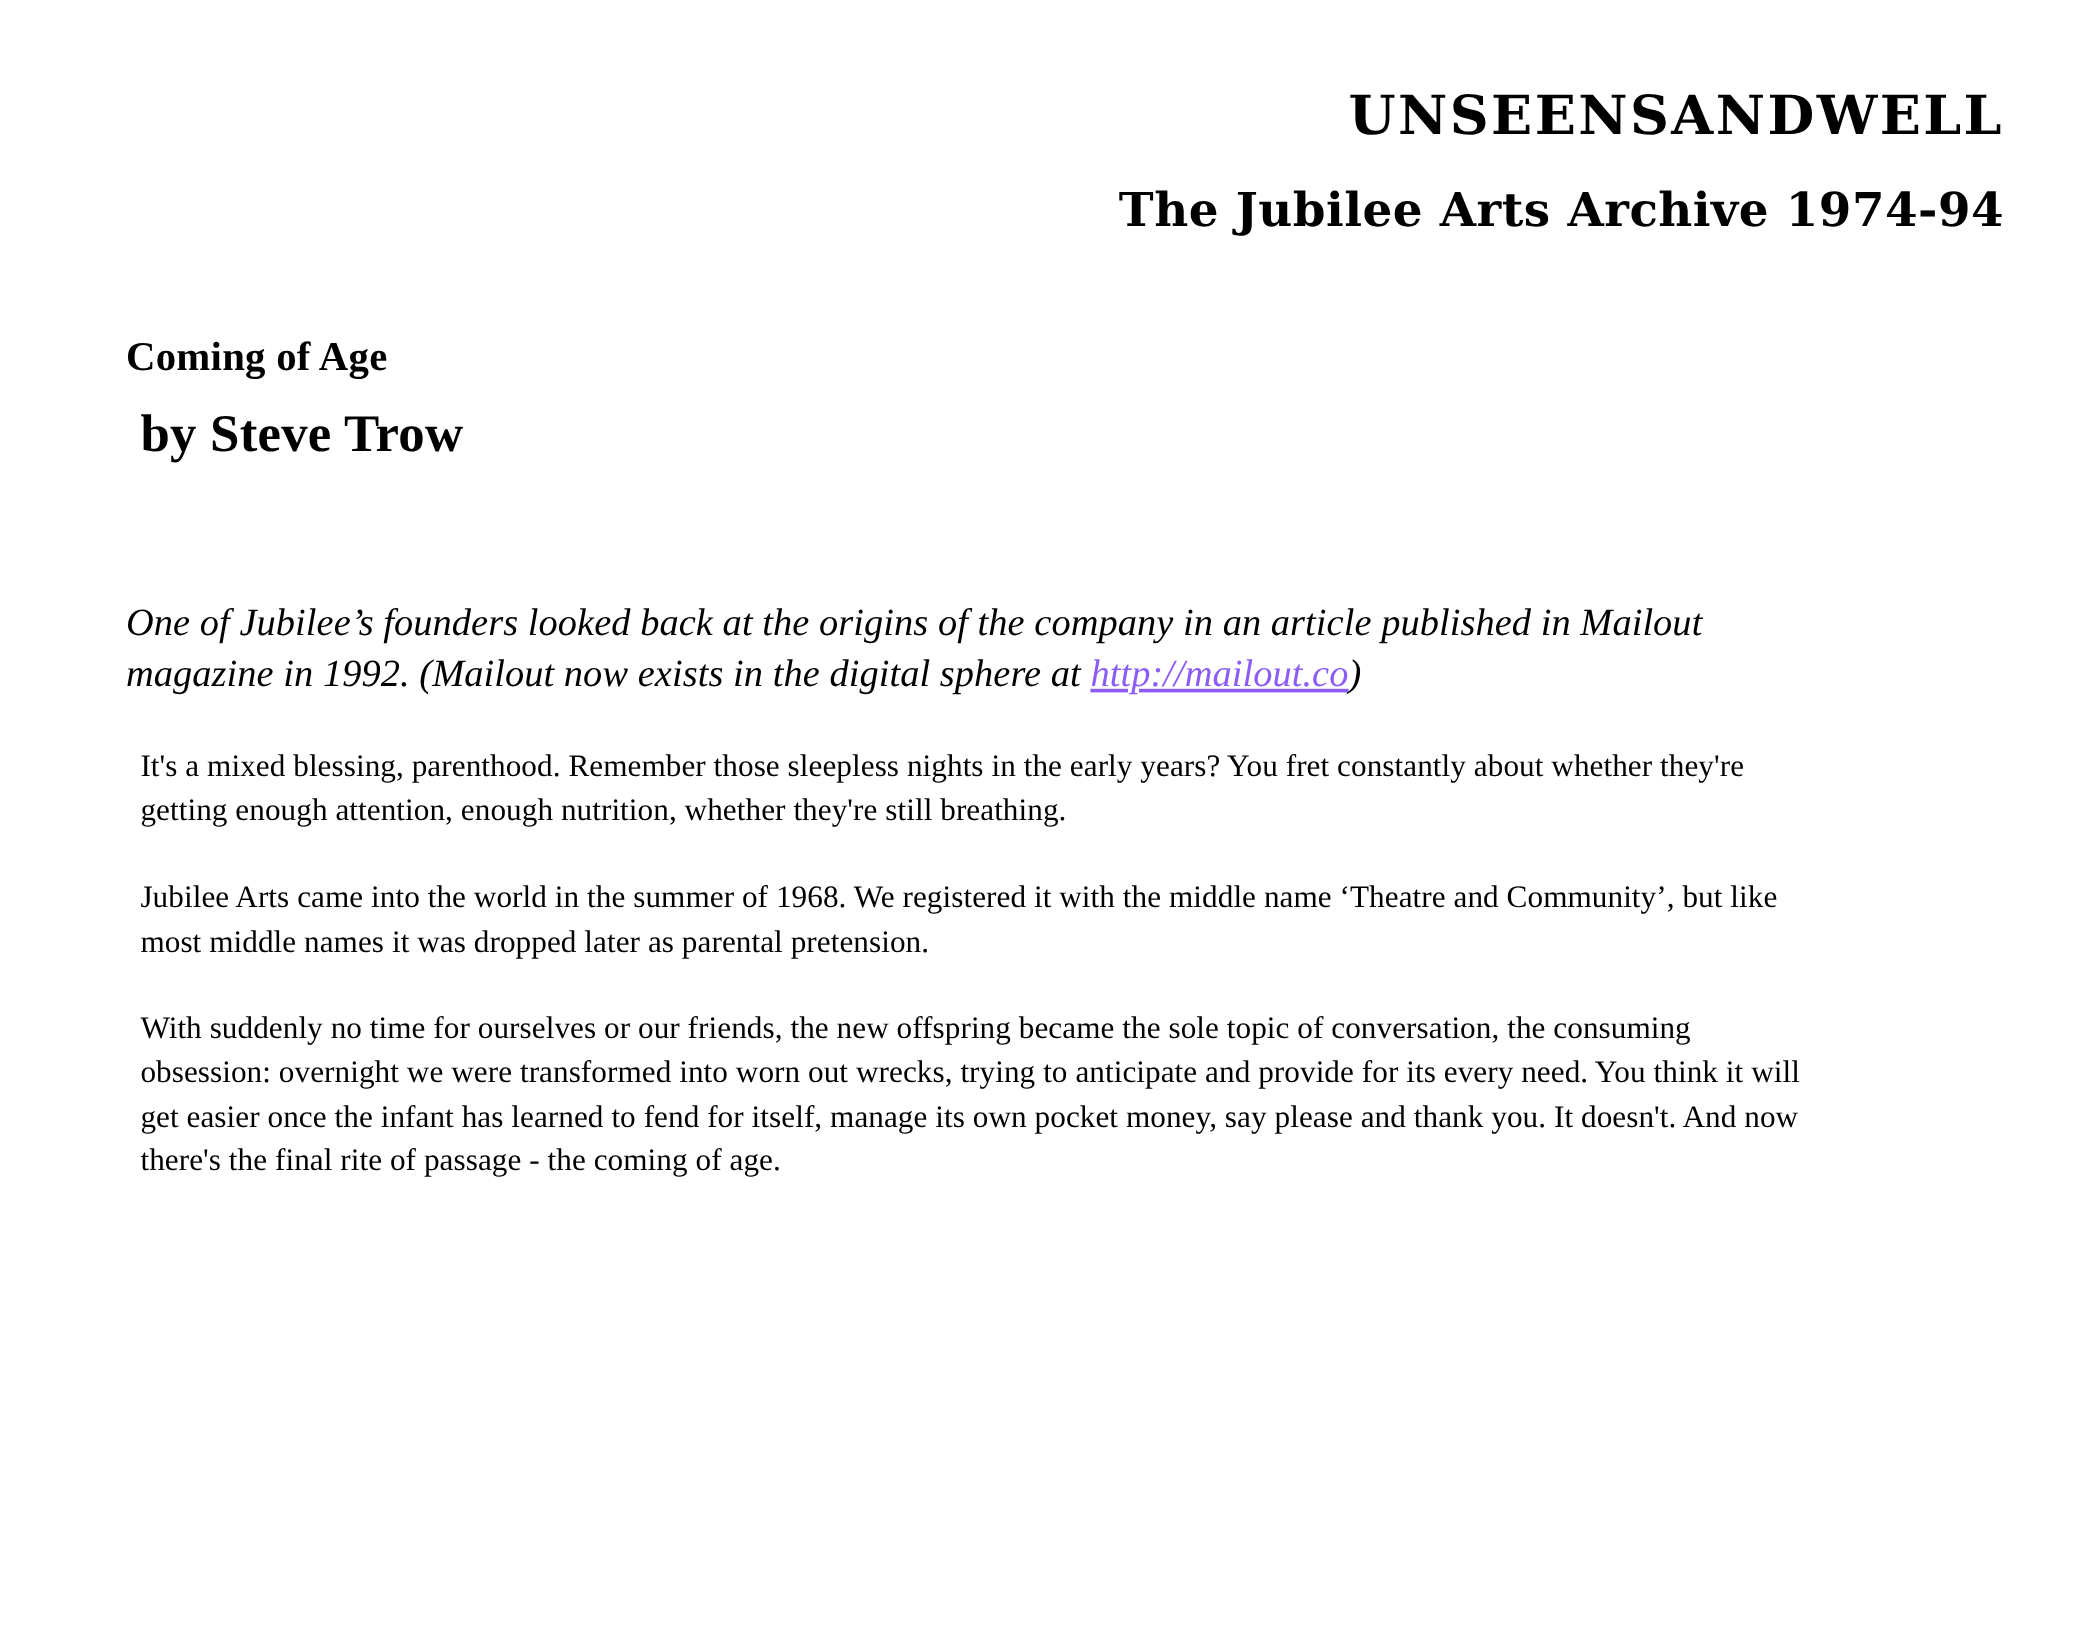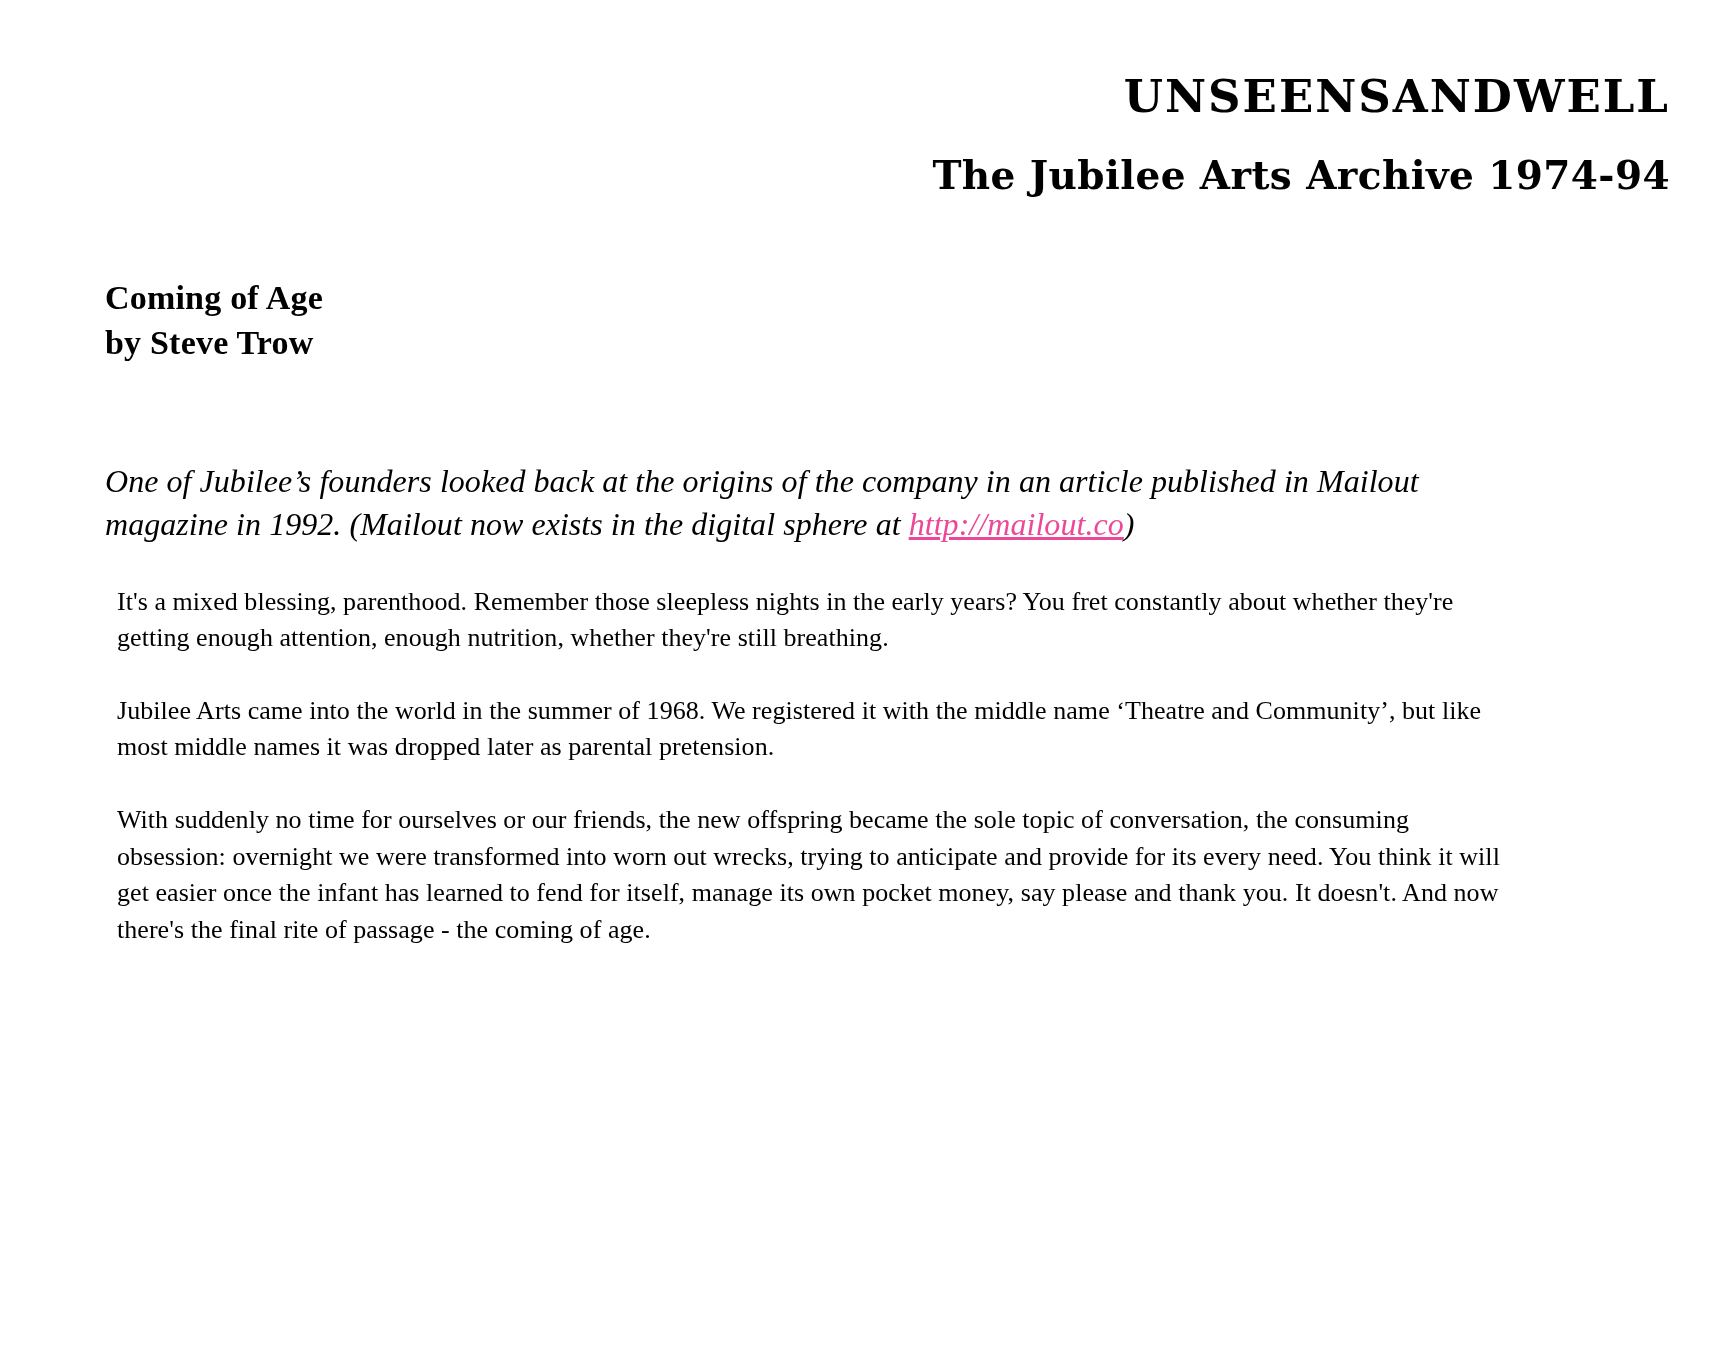--- a/index.html
+++ b/index.html
@@ -65,37 +65,37 @@
     font-family: "Liberation Serif", "DejaVu Serif", serif;
     font-weight: 700;
     font-size: 34px;
     line-height: 1.32;
     letter-spacing: 0.2px;
     margin: 0;
   }
   .article-byline {
     font-family: "Liberation Serif", "DejaVu Serif", serif;
     font-weight: 700;
-    font-size: 34px;
+    font-size: 44px;
     line-height: 1.32;
     letter-spacing: 0.2px;
-    margin: 0;
+    margin: 12px;
   }
 
   .standfirst {
     margin: 0;
     padding-top: 94px;
     font-style: italic;
     font-size: 32px;
     line-height: 1.34;
     letter-spacing: 0.05px;
     font-family: "Liberation Serif", "DejaVu Serif", serif;
   }
   .standfirst .ext-link {
-    color: #ec4899;
+    color: #8b5cf6;
     text-decoration: underline;
     font-style: italic;
   }
 
   .body-copy {
     margin: 12px;
     padding-top: 26px;
     font-size: 26px;
     line-height: 1.41;
     letter-spacing: 0.05px;

